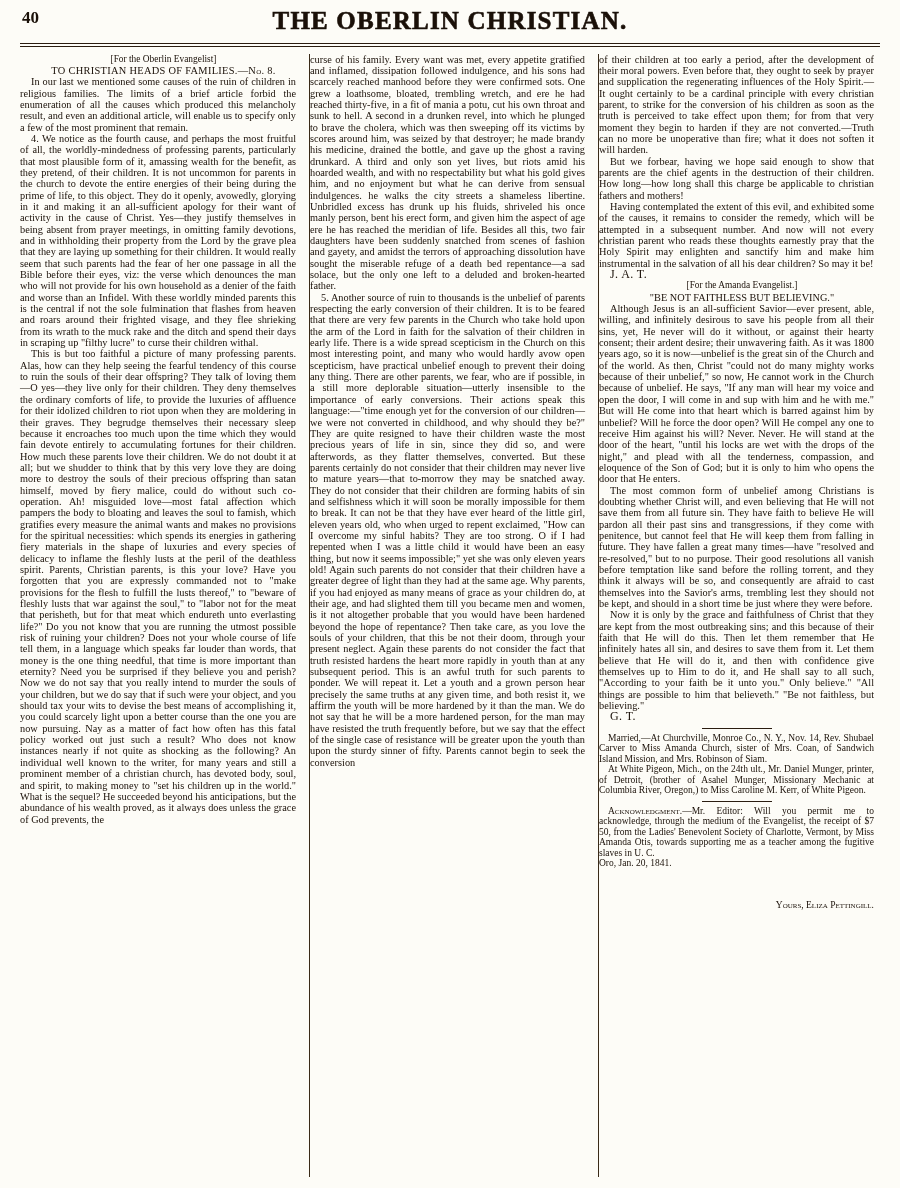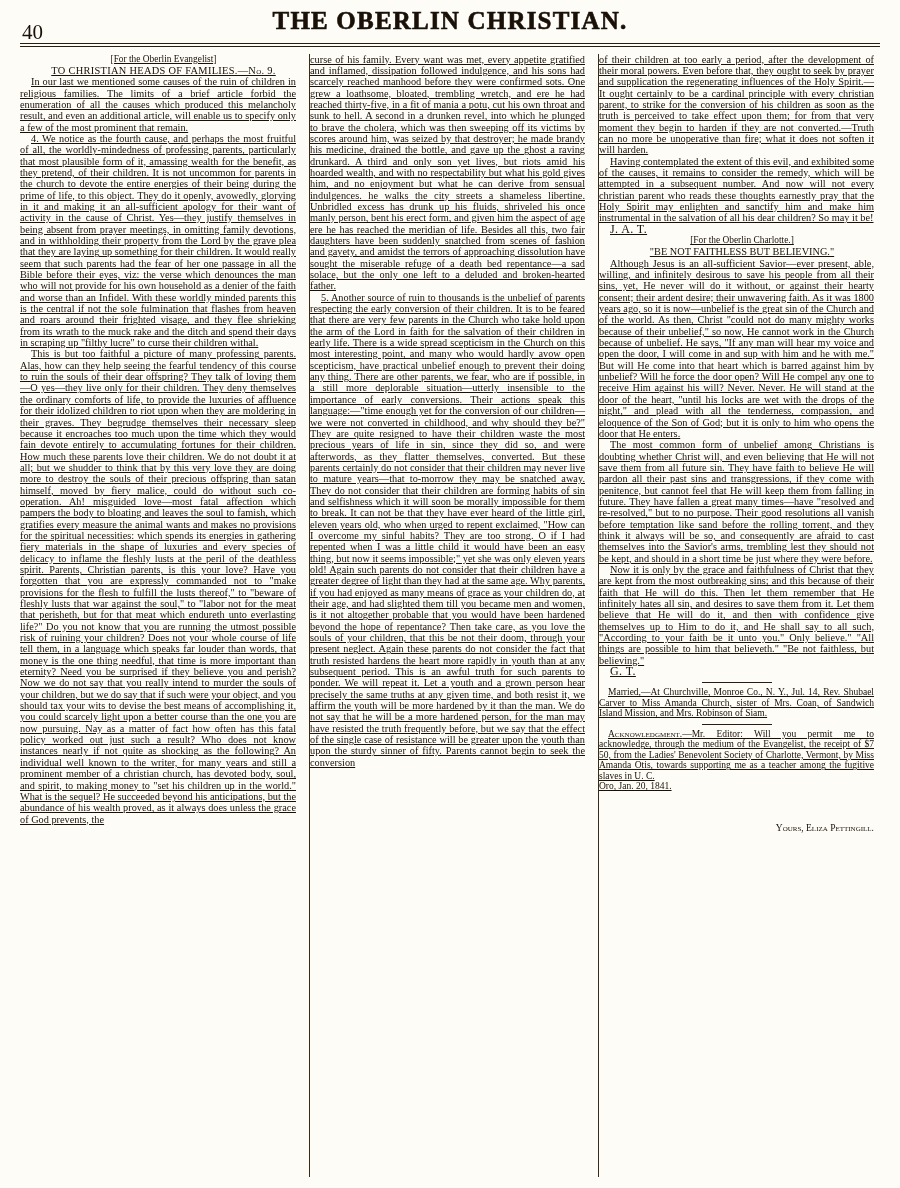--- a/index.html
+++ b/index.html
@@ -25,24 +25,24 @@
   
   .masthead {
     position: relative;
     height: 40px;
     padding: 8px 22px 0 22px;
     box-sizing: border-box;
   }
   .masthead .pageno {
     position: absolute;
     left: 22px;
-    top: 20px;
+    top: 8px;
     font-family: "Liberation Serif", serif;
-    font-weight: normal;
-    font-size: 21px;
+    font-weight: bold;
+    font-size: 17px;
   }
   .masthead .title {
     text-align: center;
     font-family: "Liberation Serif", serif;
     font-weight: bold;
     font-size: 25px;
     letter-spacing: 1.2px;
     line-height: 26px;
     -webkit-text-stroke: 0.6px #1a1008;
   }
@@ -62,21 +62,20 @@
     box-sizing: border-box;
     height: 1140px;
   }
   .col {
     width: 276px;
     box-sizing: border-box;
     font-size: 10.3px;
     line-height: 11.35px;
     text-align: justify;
     hyphens: auto;
-    text-decoration: underline;
     -webkit-hyphens: auto;
   }
   .col.mid, .col.right {
     margin-left: 13px;
     border-left: 1px solid #3a2a18;
   }
   .col p {
     margin: 0;
     text-indent: 11px;
   }
@@ -131,49 +130,51 @@
     <div class="pageno">40</div>
     <div class="title">THE OBERLIN CHRISTIAN.</div>
   </div>
   <hr class="rule">
   <hr class="rule thin">
 
   <div class="columns">
 
     <div class="col left">
       <p class="bracketline">[For the Oberlin Evangelist]</p>
-      <p class="headline sc">TO CHRISTIAN HEADS OF FAMILIES.—No. 9.</p>
+      <p class="headline sc">TO CHRISTIAN HEADS OF FAMILIES.—No. 8.</p>
       <p>In our last we mentioned some causes of the ruin of children in religious families. The limits of a brief article forbid the enumeration of all the causes which produced this melancholy result, and even an additional article, will enable us to specify only a few of the most prominent that remain.</p>
       <p>4. We notice as the fourth cause, and perhaps the most fruitful of all, the worldly-mindedness of professing parents, particularly that most plausible form of it, amassing wealth for the benefit, as they pretend, of their children. It is not uncommon for parents in the church to devote the entire energies of their being during the prime of life, to this object. They do it openly, avowedly, glorying in it and making it an all-sufficient apology for their want of activity in the cause of Christ. Yes—they justify themselves in being absent from prayer meetings, in omitting family devotions, and in withholding their property from the Lord by the grave plea that they are laying up something for their children. It would really seem that such parents had the fear of her one passage in all the Bible before their eyes, viz: the verse which denounces the man who will not provide for his own household as a denier of the faith and worse than an Infidel. With these worldly minded parents this is the central if not the sole fulmination that flashes from heaven and roars around their frighted visage, and they flee shrieking from its wrath to the muck rake and the ditch and spend their days in scraping up "filthy lucre" to curse their children withal.</p>
       <p>This is but too faithful a picture of many professing parents. Alas, how can they help seeing the fearful tendency of this course to ruin the souls of their dear offspring? They talk of loving them—O yes—they live only for their children. They deny themselves the ordinary comforts of life, to provide the luxuries of affluence for their idolized children to riot upon when they are moldering in their graves. They begrudge themselves their necessary sleep because it encroaches too much upon the time which they would fain devote entirely to accumulating fortunes for their children. How much these parents love their children. We do not doubt it at all; but we shudder to think that by this very love they are doing more to destroy the souls of their precious offspring than satan himself, moved by fiery malice, could do without such co-operation. Ah! misguided love—most fatal affection which pampers the body to bloating and leaves the soul to famish, which gratifies every measure the animal wants and makes no provisions for the spiritual necessities: which spends its energies in gathering fiery materials in the shape of luxuries and every species of delicacy to inflame the fleshly lusts at the peril of the deathless spirit. Parents, Christian parents, is this your love? Have you forgotten that you are expressly commanded not to "make provisions for the flesh to fulfill the lusts thereof," to "beware of fleshly lusts that war against the soul," to "labor not for the meat that perisheth, but for that meat which endureth unto everlasting life?" Do you not know that you are running the utmost possible risk of ruining your children? Does not your whole course of life tell them, in a language which speaks far louder than words, that money is the one thing needful, that time is more important than eternity? Need you be surprised if they believe you and perish? Now we do not say that you really intend to murder the souls of your children, but we do say that if such were your object, and you should tax your wits to devise the best means of accomplishing it, you could scarcely light upon a better course than the one you are now pursuing. Nay as a matter of fact how often has this fatal policy worked out just such a result? Who does not know instances nearly if not quite as shocking as the following? An individual well known to the writer, for many years and still a prominent member of a christian church, has devoted body, soul, and spirit, to making money to "set his children up in the world." What is the sequel? He succeeded beyond his anticipations, but the abundance of his wealth proved, as it always does unless the grace of God prevents, the</p>
       <p></p>
     </div>
 
     <div class="col mid">
       <p class="noind">curse of his family. Every want was met, every appetite gratified and inflamed, dissipation followed indulgence, and his sons had scarcely reached manhood before they were confirmed sots. One grew a loathsome, bloated, trembling wretch, and ere he had reached thirty-five, in a fit of mania a potu, cut his own throat and sunk to hell. A second in a drunken revel, into which he plunged to brave the cholera, which was then sweeping off its victims by scores around him, was seized by that destroyer; he made brandy his medicine, drained the bottle, and gave up the ghost a raving drunkard. A third and only son yet lives, but riots amid his hoarded wealth, and with no respectability but what his gold gives him, and no enjoyment but what he can derive from sensual indulgences. he walks the city streets a shameless libertine. Unbridled excess has drunk up his fluids, shriveled his once manly person, bent his erect form, and given him the aspect of age ere he has reached the meridian of life. Besides all this, two fair daughters have been suddenly snatched from scenes of fashion and gayety, and amidst the terrors of approaching dissolution have sought the miserable refuge of a death bed repentance—a sad solace, but the only one left to a deluded and broken-hearted father.</p>
       <p>5. Another source of ruin to thousands is the unbelief of parents respecting the early conversion of their children. It is to be feared that there are very few parents in the Church who take hold upon the arm of the Lord in faith for the salvation of their children in early life. There is a wide spread scepticism in the Church on this most interesting point, and many who would hardly avow open scepticism, have practical unbelief enough to prevent their doing any thing. There are other parents, we fear, who are if possible, in a still more deplorable situation—utterly insensible to the importance of early conversions. Their actions speak this language:—"time enough yet for the conversion of our children—we were not converted in childhood, and why should they be?" They are quite resigned to have their children waste the most precious years of life in sin, since they did so, and were afterwords, as they flatter themselves, converted. But these parents certainly do not consider that their children may never live to mature years—that to-morrow they may be snatched away. They do not consider that their children are forming habits of sin and selfishness which it will soon be morally impossible for them to break. It can not be that they have ever heard of the little girl, eleven years old, who when urged to repent exclaimed, "How can I overcome my sinful habits? They are too strong. O if I had repented when I was a little child it would have been an easy thing, but now it seems impossible;" yet she was only eleven years old! Again such parents do not consider that their children have a greater degree of light than they had at the same age. Why parents, if you had enjoyed as many means of grace as your children do, at their age, and had slighted them till you became men and women, is it not altogether probable that you would have been hardened beyond the hope of repentance? Then take care, as you love the souls of your children, that this be not their doom, through your present neglect. Again these parents do not consider the fact that truth resisted hardens the heart more rapidly in youth than at any subsequent period. This is an awful truth for such parents to ponder. We will repeat it. Let a youth and a grown person hear precisely the same truths at any given time, and both resist it, we affirm the youth will be more hardened by it than the man. We do not say that he will be a more hardened person, for the man may have resisted the truth frequently before, but we say that the effect of the single case of resistance will be greater upon the youth than upon the sturdy sinner of fifty. Parents cannot begin to seek the conversion</p>
     </div>
 
     <div class="col right">
       <p class="noind">of their children at too early a period, after the development of their moral powers. Even before that, they ought to seek by prayer and supplication the regenerating influences of the Holy Spirit.—It ought certainly to be a cardinal principle with every christian parent, to strike for the conversion of his children as soon as the truth is perceived to take effect upon them; for from that very moment they begin to harden if they are not converted.—Truth can no more be unoperative than fire; what it does not soften it will harden.</p>
+      <p>But we forbear, having we hope said enough to show that parents are the chief agents in the destruction of their children. How long—how long shall this charge be applicable to christian fathers and mothers!</p>
       <p>Having contemplated the extent of this evil, and exhibited some of the causes, it remains to consider the remedy, which will be attempted in a subsequent number. And now will not every christian parent who reads these thoughts earnestly pray that the Holy Spirit may enlighten and sanctify him and make him instrumental in the salvation of all his dear children? So may it be!</p>
       <p class="signature">J. A. T.</p>
 
-      <p class="bracketline">[For the Oberlin Charlotte.]</p>
+      <p class="bracketline">[For the Amanda Evangelist.]</p>
       <p class="centerhead">"BE NOT FAITHLESS BUT BELIEVING."</p>
 
       <p>Although Jesus is an all-sufficient Savior—ever present, able, willing, and infinitely desirous to save his people from all their sins, yet, He never will do it without, or against their hearty consent; their ardent desire; their unwavering faith. As it was 1800 years ago, so it is now—unbelief is the great sin of the Church and of the world. As then, Christ "could not do many mighty works because of their unbelief," so now, He cannot work in the Church because of unbelief. He says, "If any man will hear my voice and open the door, I will come in and sup with him and he with me." But will He come into that heart which is barred against him by unbelief? Will he force the door open? Will He compel any one to receive Him against his will? Never. Never. He will stand at the door of the heart, "until his locks are wet with the drops of the night," and plead with all the tenderness, compassion, and eloquence of the Son of God; but it is only to him who opens the door that He enters.</p>
       <p>The most common form of unbelief among Christians is doubting whether Christ will, and even believing that He will not save them from all future sin. They have faith to believe He will pardon all their past sins and transgressions, if they come with penitence, but cannot feel that He will keep them from falling in future. They have fallen a great many times—have "resolved and re-resolved," but to no purpose. Their good resolutions all vanish before temptation like sand before the rolling torrent, and they think it always will be so, and consequently are afraid to cast themselves into the Savior's arms, trembling lest they should not be kept, and should in a short time be just where they were before.</p>
       <p>Now it is only by the grace and faithfulness of Christ that they are kept from the most outbreaking sins; and this because of their faith that He will do this. Then let them remember that He infinitely hates all sin, and desires to save them from it. Let them believe that He will do it, and then with confidence give themselves up to Him to do it, and He shall say to all such, "According to your faith be it unto you." Only believe." "All things are possible to him that believeth." "Be not faithless, but believing."</p>
       <p class="signature">G. T.</p>
 
       <hr class="divider-short">
 
       <div class="notice">
-        <p>Married,—At Churchville, Monroe Co., N. Y., Jul. 14, Rev. Shubael Carver to Miss Amanda Church, sister of Mrs. Coan, of Sandwich Island Mission, and Mrs. Robinson of Siam.</p>
+        <p>Married,—At Churchville, Monroe Co., N. Y., Nov. 14, Rev. Shubael Carver to Miss Amanda Church, sister of Mrs. Coan, of Sandwich Island Mission, and Mrs. Robinson of Siam.</p>
+        <p>At White Pigeon, Mich., on the 24th ult., Mr. Daniel Munger, printer, of Detroit, (brother of Asahel Munger, Missionary Mechanic at Columbia River, Oregon,) to Miss Caroline M. Kerr, of White Pigeon.</p>
       </div>
 
       <hr class="divider-short">
 
       <div class="notice">
         <p><span class="sc">Acknowledgment.</span><span>—Mr. Editor: Will you permit me to acknowledge, through the medium of the Evangelist, the receipt of $7 50, from the Ladies' Benevolent Society of Charlotte, Vermont, by Miss Amanda Otis, towards supporting me as a teacher among the fugitive slaves in U. C.</span></p>
         <p class="noind"><span>Oro, Jan. 20, 1841.</span><span style="float:right" class="sc">Yours,  Eliza Pettingill.</span></p>
       </div>
     </div>
 

